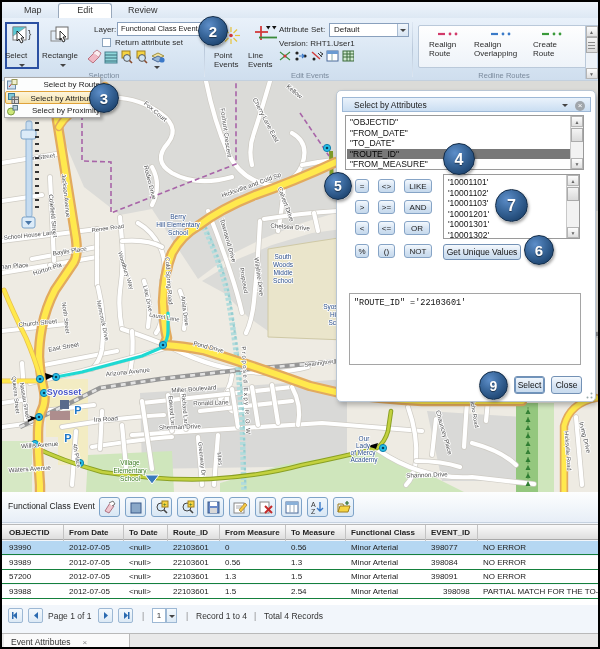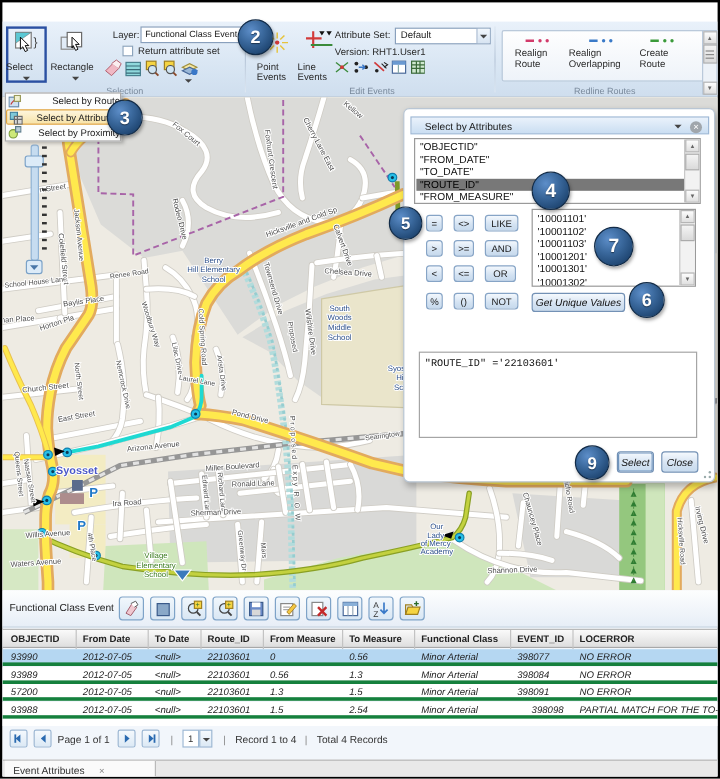--- a/index.html
+++ b/index.html
@@ -22,38 +22,43 @@
 .mi { position:relative; height:13px; line-height:13px; padding-left:17px; white-space:nowrap;text-align:right; }
 .mi.hl { background:linear-gradient(#fdf5dd,#f7e3a8); border:1px solid #dfa33c; border-radius:2px; }
 .mico { position:absolute; left:2px; top:1px; width:11px; height:11px; }
 #dlg { left:334px; top:88px; width:260px; height:312px; background:#fff; border:1px solid #b9c6d4; border-radius:5px; z-index:50; box-shadow:2px 3px 5px rgba(0,0,0,0.25); }
 #dlg-title { position:absolute; left:5px; top:6px; width:249px; height:15px; background:linear-gradient(#eaf2fb,#cadef2); border:1px solid #9db8d6; font-size:8.5px; color:#1b1b1b; line-height:14px; padding-left:11px; }
 .listbox { position:absolute; background:#fff; border:1px solid #9a9a9a; font-size:8.5px; color:#111; overflow:hidden; }
 .sbar { position:absolute; right:0; top:0; bottom:0; width:13px; background:#f2f2f2; border-left:1px solid #c8c8c8; }
 .sbtn { position:absolute; left:0; width:12px; height:11px; background:linear-gradient(#fdfdfd,#dfdfdf); border:1px solid #b5b5b5; color:#666; text-align:center; font-size:5px; line-height:10px; }
 .sthumb { position:absolute; left:0; width:12px; background:linear-gradient(#f4f4f4,#dadada); border:1px solid #ababab; }
 .opbtn { position:absolute; background:linear-gradient(#f3f8fd,#d3e2f2 60%,#c6d9ec); border:1px solid #86a4c6; border-radius:3px; font-size:8px; color:#222; text-align:center; }
-.dbtn { position:absolute; background:linear-gradient(#f5f9fd,#d4e2f2 60%,#c8dbee); border:1px solid #7391b5; border-radius:3px; font-size:8.5px; color:#111; text-align:center;font-style:italic; }
+.dbtn { position:absolute; background:linear-gradient(#f5f9fd,#d4e2f2 60%,#c8dbee); border:1px solid #7391b5; border-radius:3px; font-size:8.5px; color:#111; text-align:center; }
 #panel { left:0; top:490px; width:596px; height:157px; background:#f2f6fb; }
 #ptoolbar { position:absolute; left:0; top:0; width:596px; height:31px; background:linear-gradient(#fdfefe,#e7eef7); border-bottom:1px solid #c6d2e0; }
 .tbtn { position:absolute; top:5px; width:21px; height:20px; background:linear-gradient(#f1f7fc,#d9e7f4); border:1px solid #7ea3c8; border-radius:3px; }
 #thead { position:absolute; left:0; top:32px; width:596px; height:16px; background:linear-gradient(#fafafa,#dedede); border-top:1px solid #b9b9b9; border-bottom:1px solid #a8a8a8; }
 .th { position:absolute; top:0; height:16px; font-size:8px; font-weight:bold; color:#222; line-height:15px; padding-left:5px; border-right:1px solid #c3c3c3; white-space:nowrap; }
-.tr { position:absolute; left:0; width:596px; height:14px; background:#fff; border-bottom:3px solid #15803d;font-style:italic; }
+.tr { position:absolute; left:0; width:596px; height:14px; background:#fff; border-bottom:1px solid #15803d; }
 .tr.sel { background:#b5d7f2; }
 .td { position:absolute; top:0; height:14px; font-size:8px; color:#222; line-height:13px; padding-left:5px; white-space:nowrap; }
 #pgbar { position:absolute; left:0; top:113px; width:596px; height:26px; font-size:8.5px; color:#333; }
 .pgb { position:absolute; top:3px; width:15px; height:15px; background:linear-gradient(#f4f9fd,#dce9f5); border:1px solid #9db8d4; border-radius:2px; }
 #tabbar2 { position:absolute; left:0; top:141px; width:596px; height:18px; background:#e9e9e9; border-top:1px solid #b9b9b9; }
 #btab { position:absolute; left:2px; top:0; width:126px; height:18px; background:#fafafa; border-right:1px solid #b9b9b9; font-size:8.5px; color:#333; line-height:16px; padding-left:7px; }
 .rtxt { position:absolute; font-size:8px; color:#2b2b2b; white-space:nowrap; }
 </style>
 </head>
 <body>
 <div id="stage">
+<div class="abs" id="tabbar">
+<div class="tab" style="left:12px;">Map</div>
+<div class="tab active" style="left:56px; width:54px; text-align:center;">Edit</div>
+<div class="tab" style="left:116px;">Review</div>
+</div>
 <div class="abs" id="ribbon">
 <div class="gsep" style="left:202px;"></div>
 <div class="gsep" style="left:410px;"></div>
 <div class="glabel" style="left:42px;">Selection</div>
 <div class="glabel" style="left:248px;">Edit Events</div>
 <div style="position:absolute; left:3px; top:4px; width:34px; height:47px; border:2px solid #2b50a2;"></div>
 <svg style="position:absolute;left:9px;top:8px;" width="22" height="18" viewBox="0 0 22 18">
       <rect x="2" y="1" width="13" height="13" fill="#fff" stroke="#7a7a7a"></rect>
       <path d="M2,1 L15,1 L2,10 Z" fill="#5bc8d4" stroke="#7a7a7a" stroke-width="0.5"></path>
       <path d="M6,5 L13,12 L10,12 L12,16 L10,17 L8,13 L6,15 Z" fill="#fff" stroke="#000" stroke-width="0.8"></path>
@@ -611,21 +616,20 @@
 </div>
 <div id="thead">
 <div class="th" style="left:2px; width:60px;">OBJECTID</div>
 <div class="th" style="left:62px; width:60px;">From Date</div>
 <div class="th" style="left:122px; width:44px;">To Date</div>
 <div class="th" style="left:166px; width:52px;">Route_ID</div>
 <div class="th" style="left:218px; width:66px;">From Measure</div>
 <div class="th" style="left:284px; width:60px;">To Measure</div>
 <div class="th" style="left:344px; width:80px;">Functional Class</div>
 <div class="th" style="left:424px; width:52px;">EVENT_ID</div>
-<div class="th" style="left:476px; width:122px;">LOCERROR</div>
 </div>
 <div id="trows" style="position:absolute; left:0; top:49px; width:596px;">
 <div class="tr sel" style="top:0.0px;">
 <div class="td" style="left:2px; width:60px;">93990</div>
 <div class="td" style="left:62px; width:60px;">2012-07-05</div>
 <div class="td" style="left:122px; width:44px;">&lt;null&gt;</div>
 <div class="td" style="left:166px; width:52px;">22103601</div>
 <div class="td" style="left:218px; width:66px;">0</div>
 <div class="td" style="left:284px; width:60px;">0.56</div>
 <div class="td" style="left:344px; width:80px;">Minor Arterial</div>

